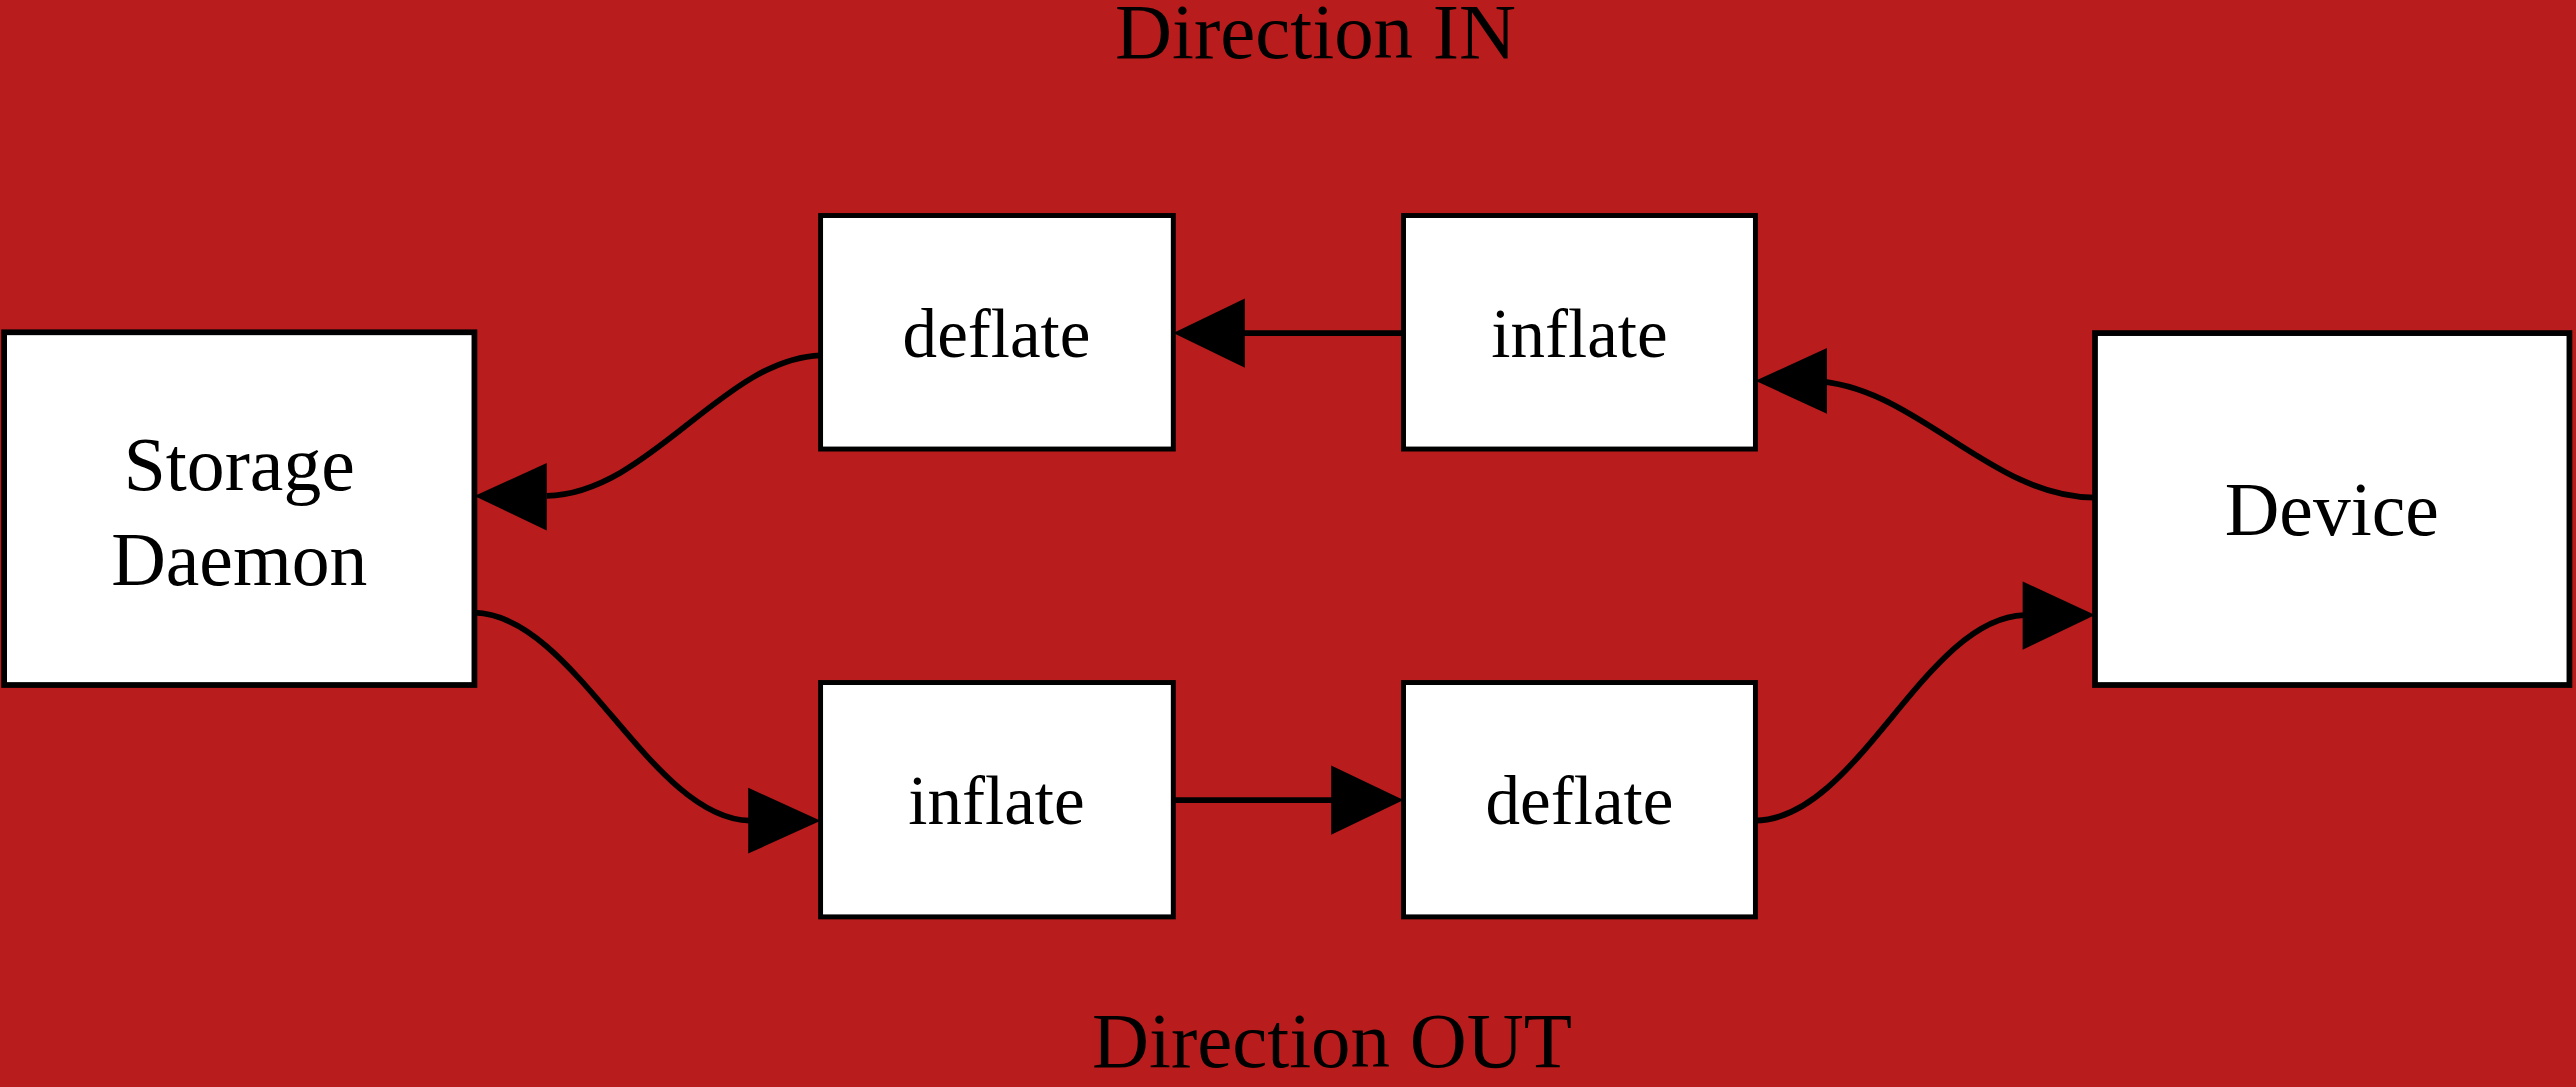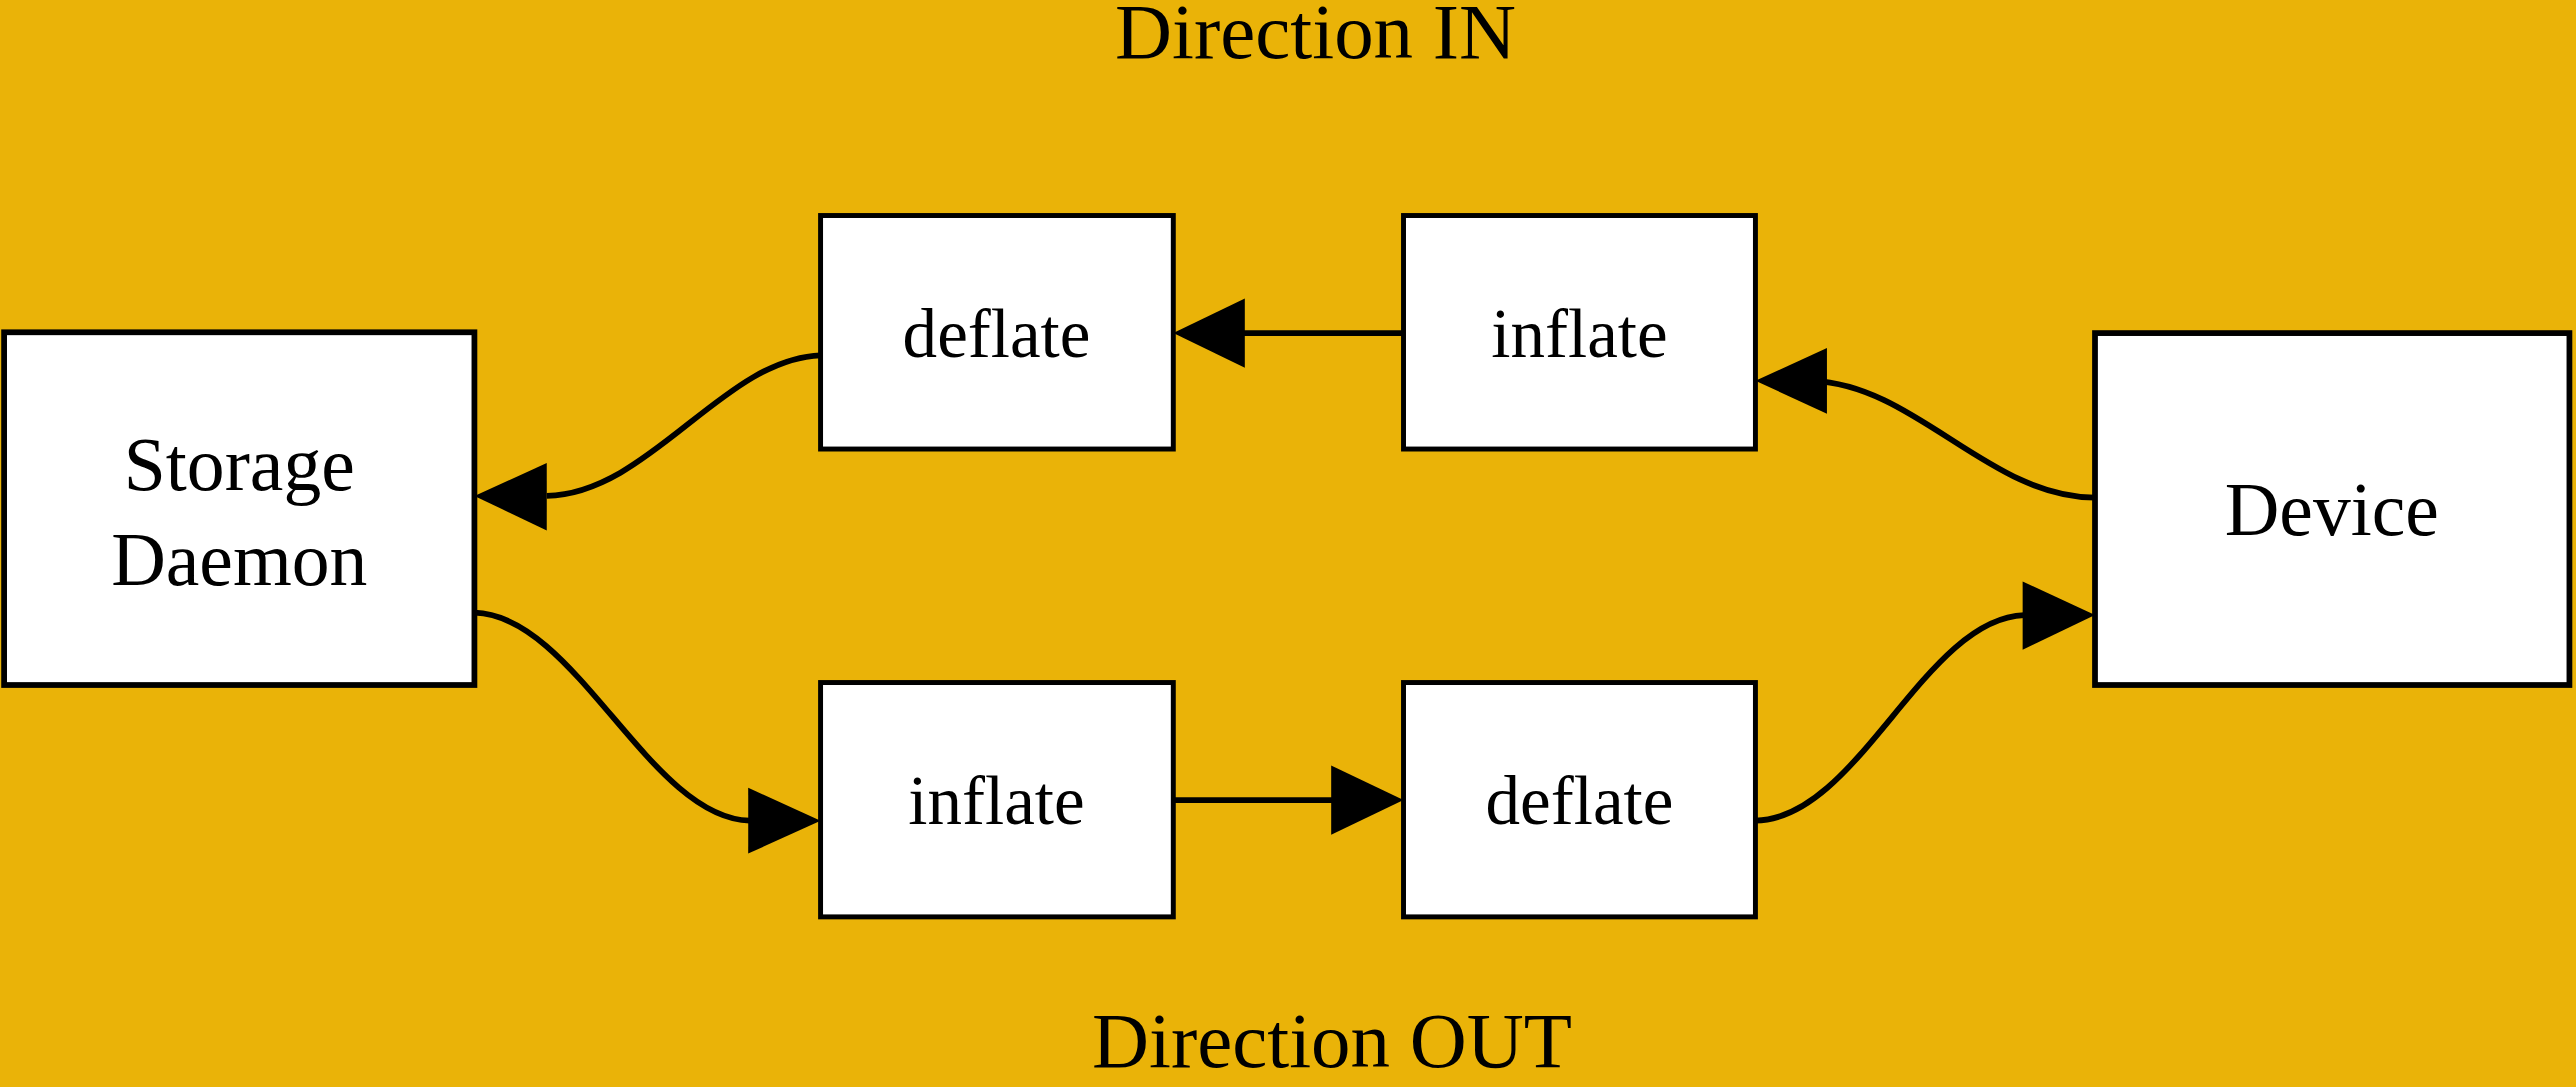--- a/index.html
+++ b/index.html
@@ -11,21 +11,21 @@
   body {
     width: 2576px;
     height: 1088px;
     font-family: "Liberation Serif", "DejaVu Serif", serif;
     overflow: hidden;
   }
   #diagram-root {
     position: relative;
     width: 2576px;
     height: 1088px;
-    background: #eab308;
+    background: #b91c1c;
   }
   svg#flow-svg {
     display: block;
     width: 2576px;
     height: 1088px;
   }
   .node-box {
     fill: #ffffff;
     stroke: #000000;
   }

